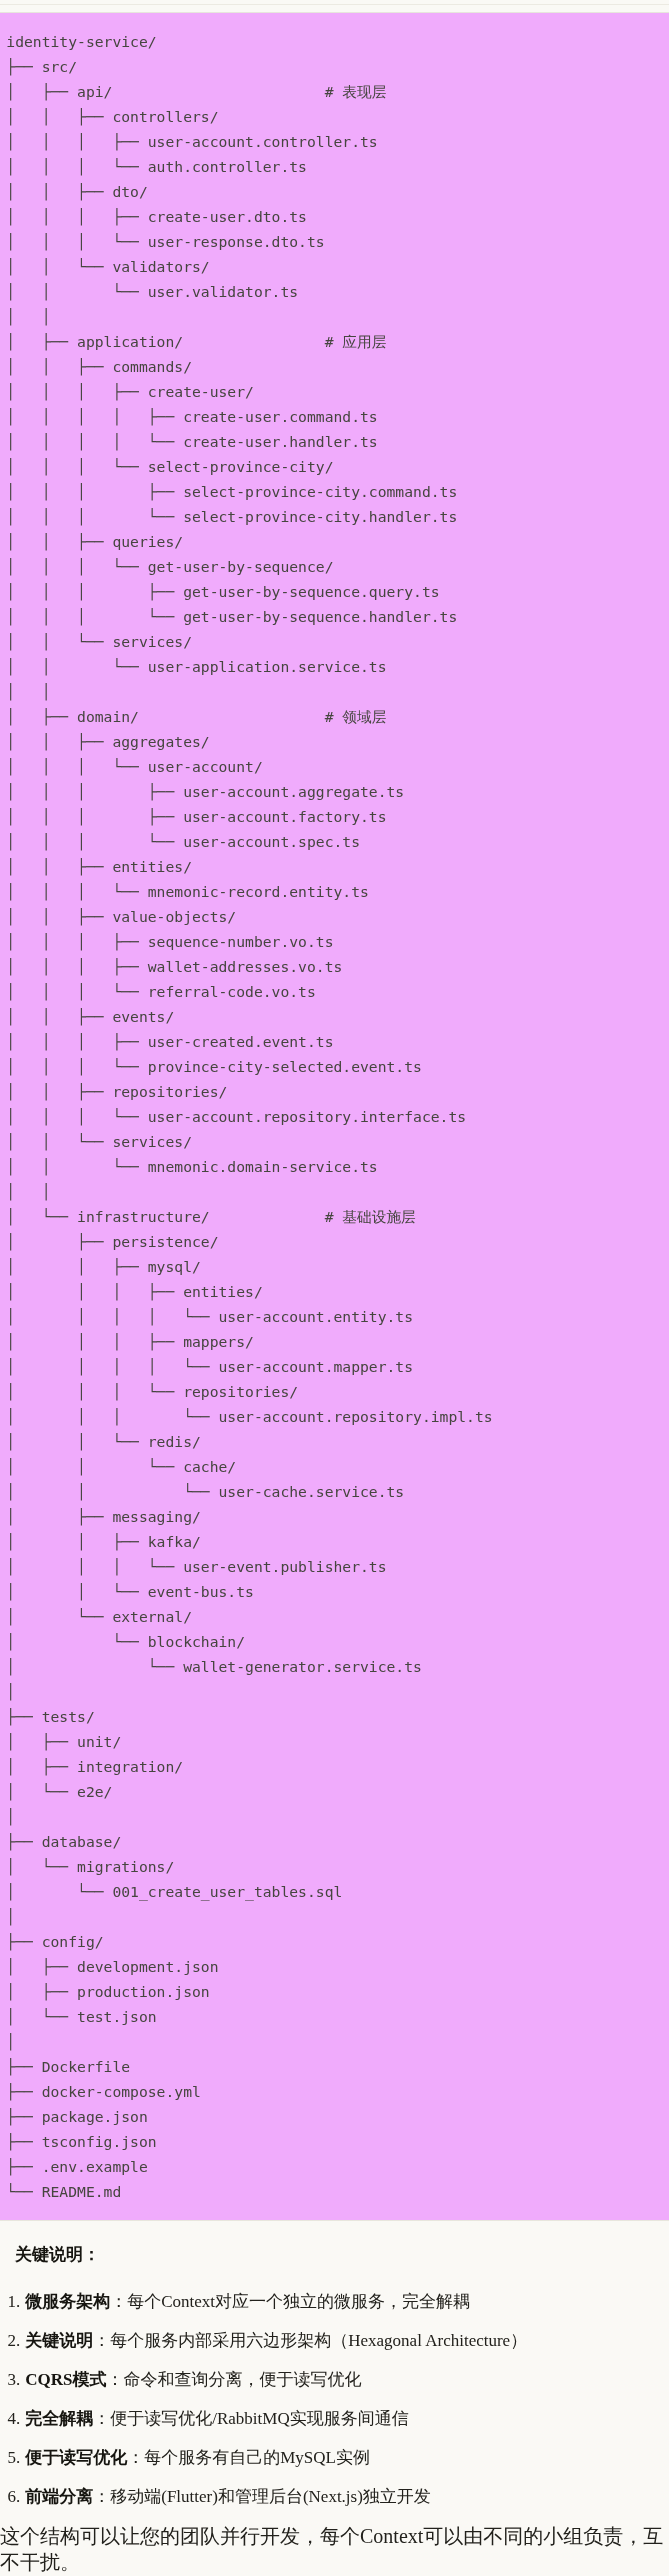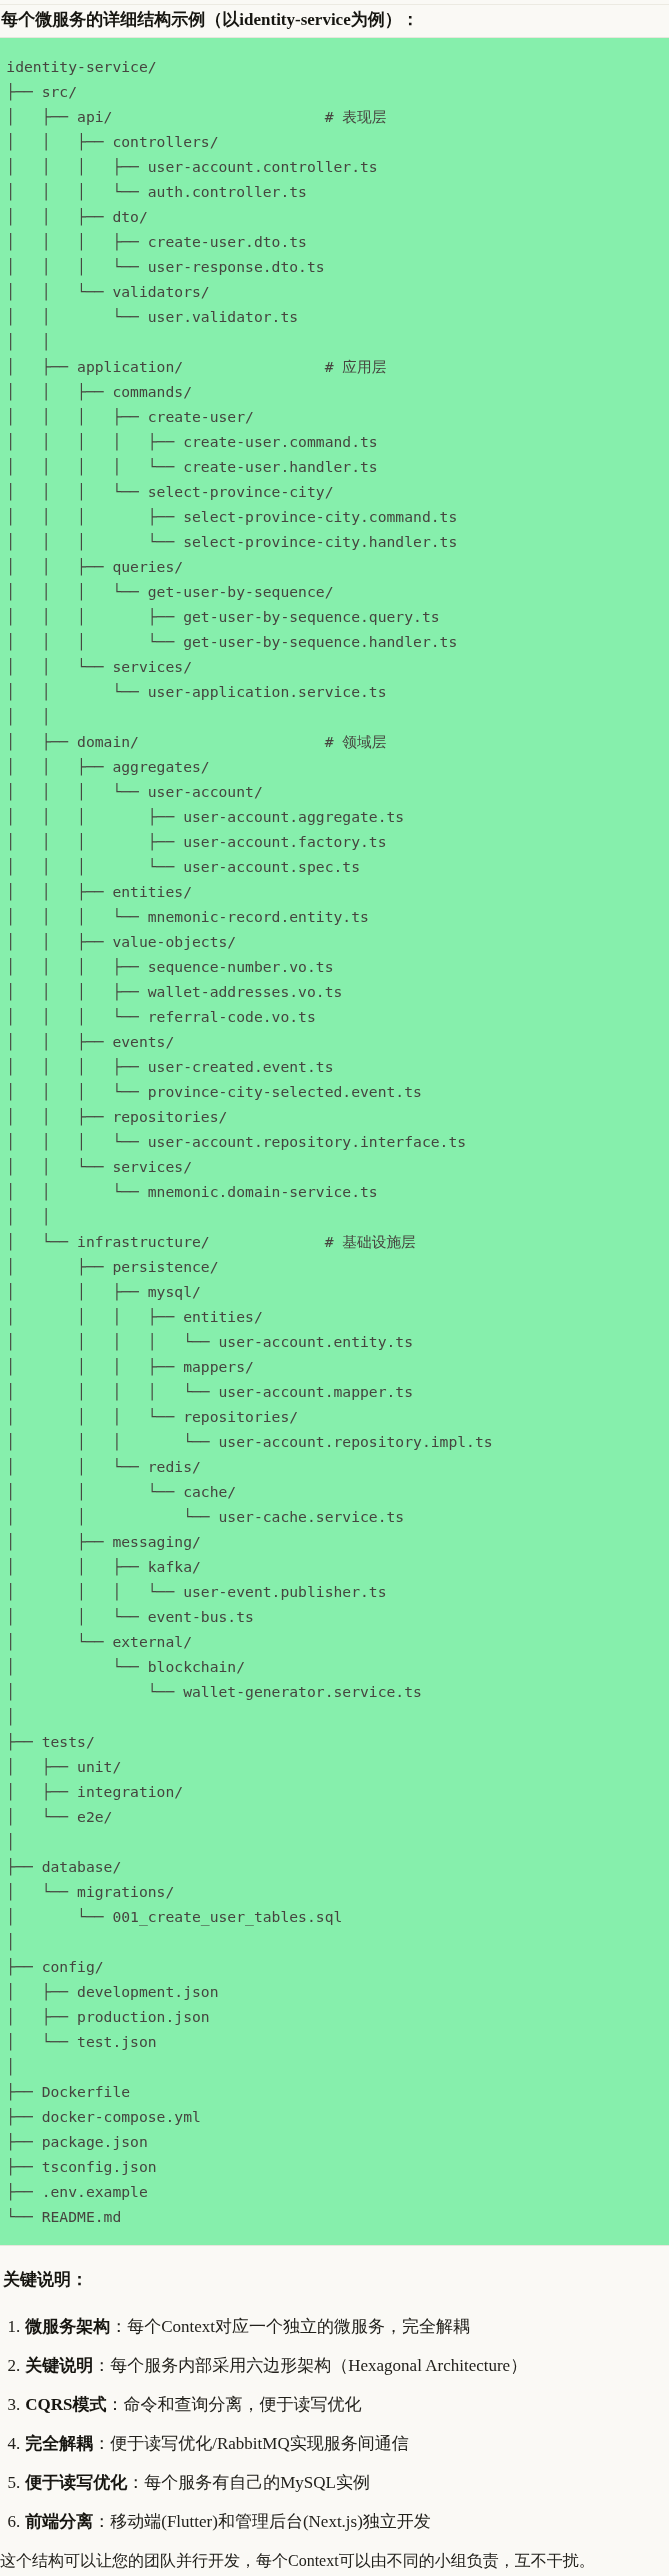--- a/index.html
+++ b/index.html
@@ -20,37 +20,37 @@
   }
   .doc-title{
     margin:0;
     padding:8.1px 10px 0 1.3px;
     font-size:17px;
     line-height:24px;
     font-weight:bold;
     color:#161510;
   }
   .code-block{
-    margin-top:5px;
-    background:#86efac;
+    margin-top:12px;
+    background:#f0abfc;
     border-top:0.6px solid #E8E6DD;
     border-bottom:0.6px solid #E8E6DD;
     padding:15.6px 6.3px 16.3px 6.3px;
   }
   .tree-pre{
     margin:0;
     font-family:"DejaVu Sans Mono","Liberation Mono",monospace;
     font-size:14.7px;
     line-height:25px;
     color:#46453F;
     white-space:pre;
   }
   .notes-heading{
     margin:22.5px 0 0 0;
-    padding-left:3px;
+    padding-left:15px;
     font-size:17px;
     line-height:24px;
     font-weight:bold;
     color:#161510;
   }
   .notes-list{
     margin-top:22px;
   }
   .note-item{
     padding-left:7.5px;
@@ -61,32 +61,31 @@
   }
   .note-item .num{
     margin-right:5px;
   }
   .note-item .term{
     font-weight:bold;
     color:#161510;
   }
   .closing{
     margin-top:0;
-    font-size:16px;
+    font-size:20px;
     line-height:26px;
     color:#22211C;
   }
 </style>
 </head>
 <body>
 
 <div class="page">
   <div class="top-hairline"></div>
 
-  <h3 class="doc-title">每个微服务的详细结构示例（以identity-service为例）：</h3>
 
   <div class="code-block">
     <pre class="tree-pre">identity-service/
 ├── src/
 │   ├── api/                        # 表现层
 │   │   ├── controllers/
 │   │   │   ├── user-account.controller.ts
 │   │   │   └── auth.controller.ts
 │   │   ├── dto/
 │   │   │   ├── create-user.dto.ts

